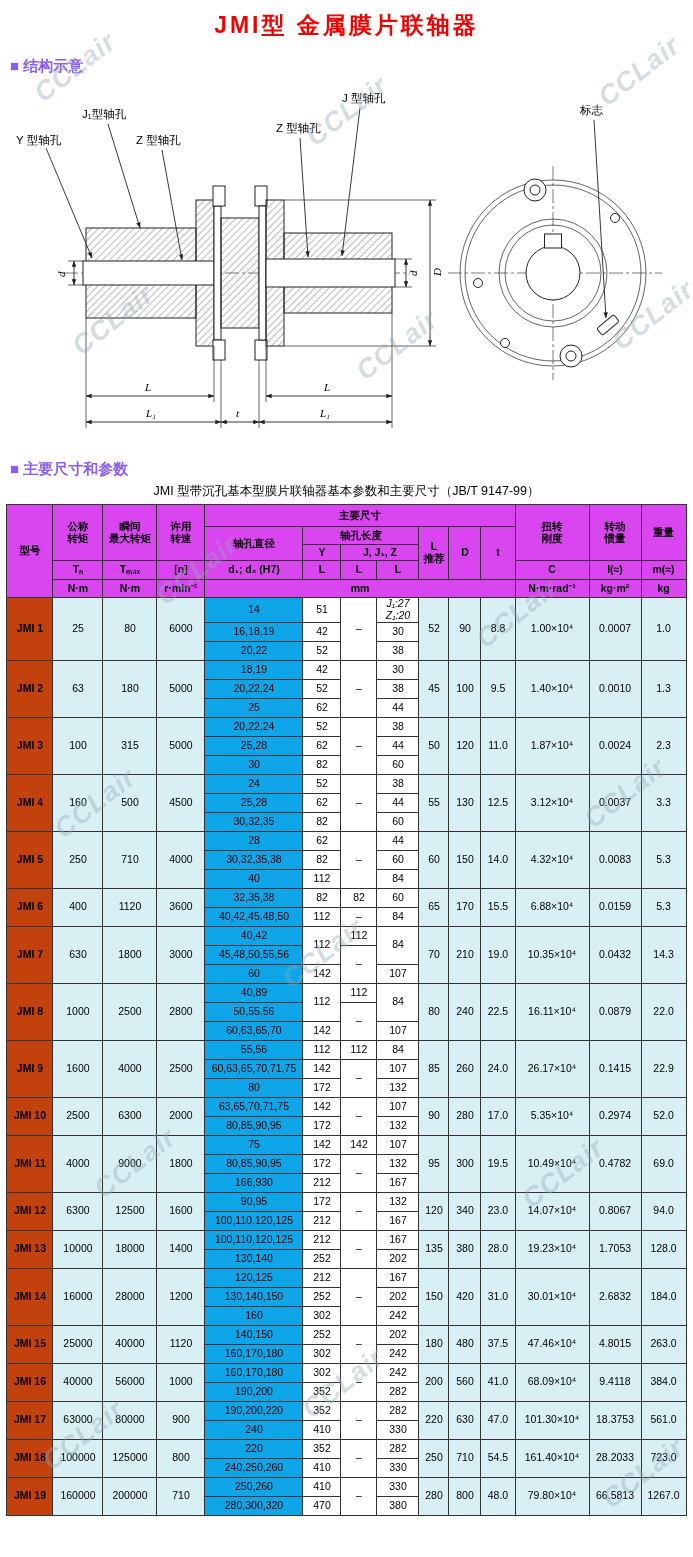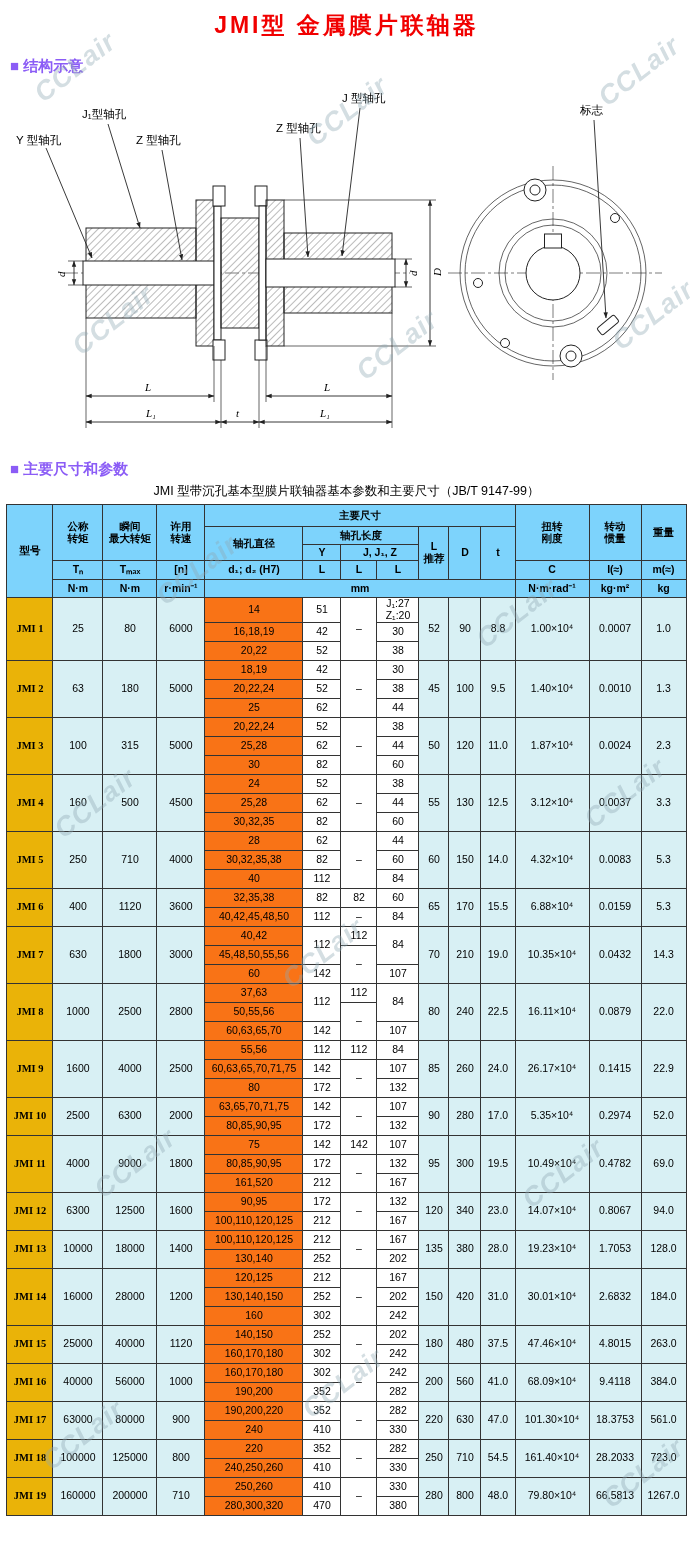--- a/index.html
+++ b/index.html
@@ -21,27 +21,27 @@
   table.spec {
     width:679px; margin:0 auto 6px auto;
     border-collapse:collapse; table-layout:fixed;
     border:1.5px solid #222;
   }
   table.spec th, table.spec td {
     border:1px solid #333; padding:0 1px;
     font-size:10.5px; line-height:1.12; text-align:center;
     overflow:hidden; vertical-align:middle;
   }
-  table.spec th { font-weight:bold; white-space:pre-line; background:#7dd3fc; height:15px; }
+  table.spec th { font-weight:bold; white-space:pre-line; background:#d946ef; height:15px; }
   table.spec tr { height:19px; }
   td.merged { background:#d8f0f4; }
-  td.model  { background:#eab308; font-weight:bold;font-family:Liberation Serif, serif; }
-  td.dcol   { background:#f97316; text-align:left; padding-left:4px; }
+  td.model  { background:#c2410c; font-weight:bold; }
+  td.dcol   { background:#0ea5e9; text-align:left; padding-left:4px; }
   td.plain  { background:#fff; }
-  td.two-line { font-size:8.5px; line-height:1.08; white-space:pre-line; }
+  td.two-line { font-size:8.5px; line-height:1.08; white-space:pre-line;font-style:italic; }
 
   
   .hatch { fill:url(#hatch); stroke:#222; stroke-width:1; }
   .part  { fill:#fff; stroke:#222; stroke-width:1; }
   .bore  { fill:#fff; stroke:#222; stroke-width:1; }
   .cl    { stroke:#444; stroke-width:0.7; stroke-dasharray:14 3 3 3; fill:none; }
   .thin  { fill:none; stroke:#222; stroke-width:0.7; }
   .dim   { stroke:#222; stroke-width:0.9; fill:none; }
   .ext   { stroke:#222; stroke-width:0.7; fill:none; }
   .leader{ stroke:#222; stroke-width:0.9; fill:none; }
@@ -421,21 +421,21 @@
       <tr>
         <td class="dcol">60</td>
         <td class="plain">142</td>
         <td class="plain">107</td>
       </tr>
       <tr>
         <td class="model" rowspan="3">JMI 8</td>
         <td class="merged" rowspan="3">1000</td>
         <td class="merged" rowspan="3">2500</td>
         <td class="merged" rowspan="3">2800</td>
-        <td class="dcol">37,63</td>
+        <td class="dcol">40,89</td>
         <td class="plain" rowspan="2">112</td>
         <td class="plain">112</td>
         <td class="plain" rowspan="2">84</td>
         <td class="merged" rowspan="3">80</td>
         <td class="merged" rowspan="3">240</td>
         <td class="merged" rowspan="3">22.5</td>
         <td class="merged" rowspan="3">16.11×10⁴</td>
         <td class="merged" rowspan="3">0.0879</td>
         <td class="merged" rowspan="3">22.0</td>
       </tr>
@@ -512,21 +512,21 @@
         <td class="merged" rowspan="3">0.4782</td>
         <td class="merged" rowspan="3">69.0</td>
       </tr>
       <tr>
         <td class="dcol">80,85,90,95</td>
         <td class="plain">172</td>
         <td class="plain" rowspan="2">–</td>
         <td class="plain">132</td>
       </tr>
       <tr>
-        <td class="dcol">161,520</td>
+        <td class="dcol">166,930</td>
         <td class="plain">212</td>
         <td class="plain">167</td>
       </tr>
       <tr>
         <td class="model" rowspan="2">JMI 12</td>
         <td class="merged" rowspan="2">6300</td>
         <td class="merged" rowspan="2">12500</td>
         <td class="merged" rowspan="2">1600</td>
         <td class="dcol">90,95</td>
         <td class="plain">172</td>

